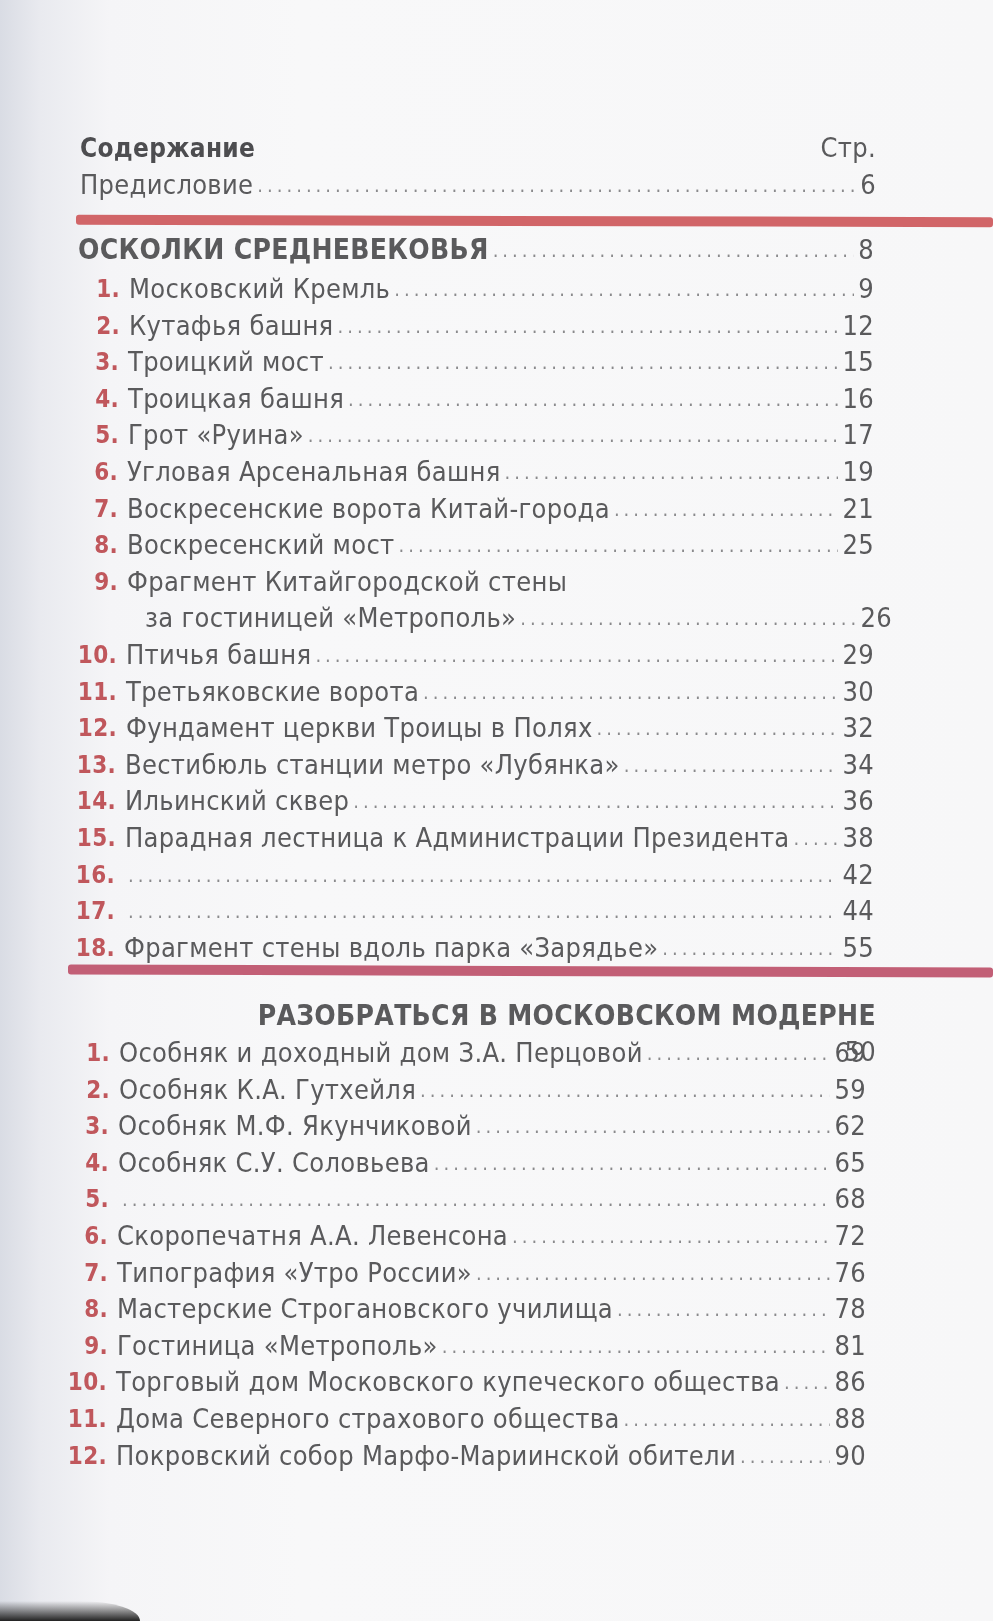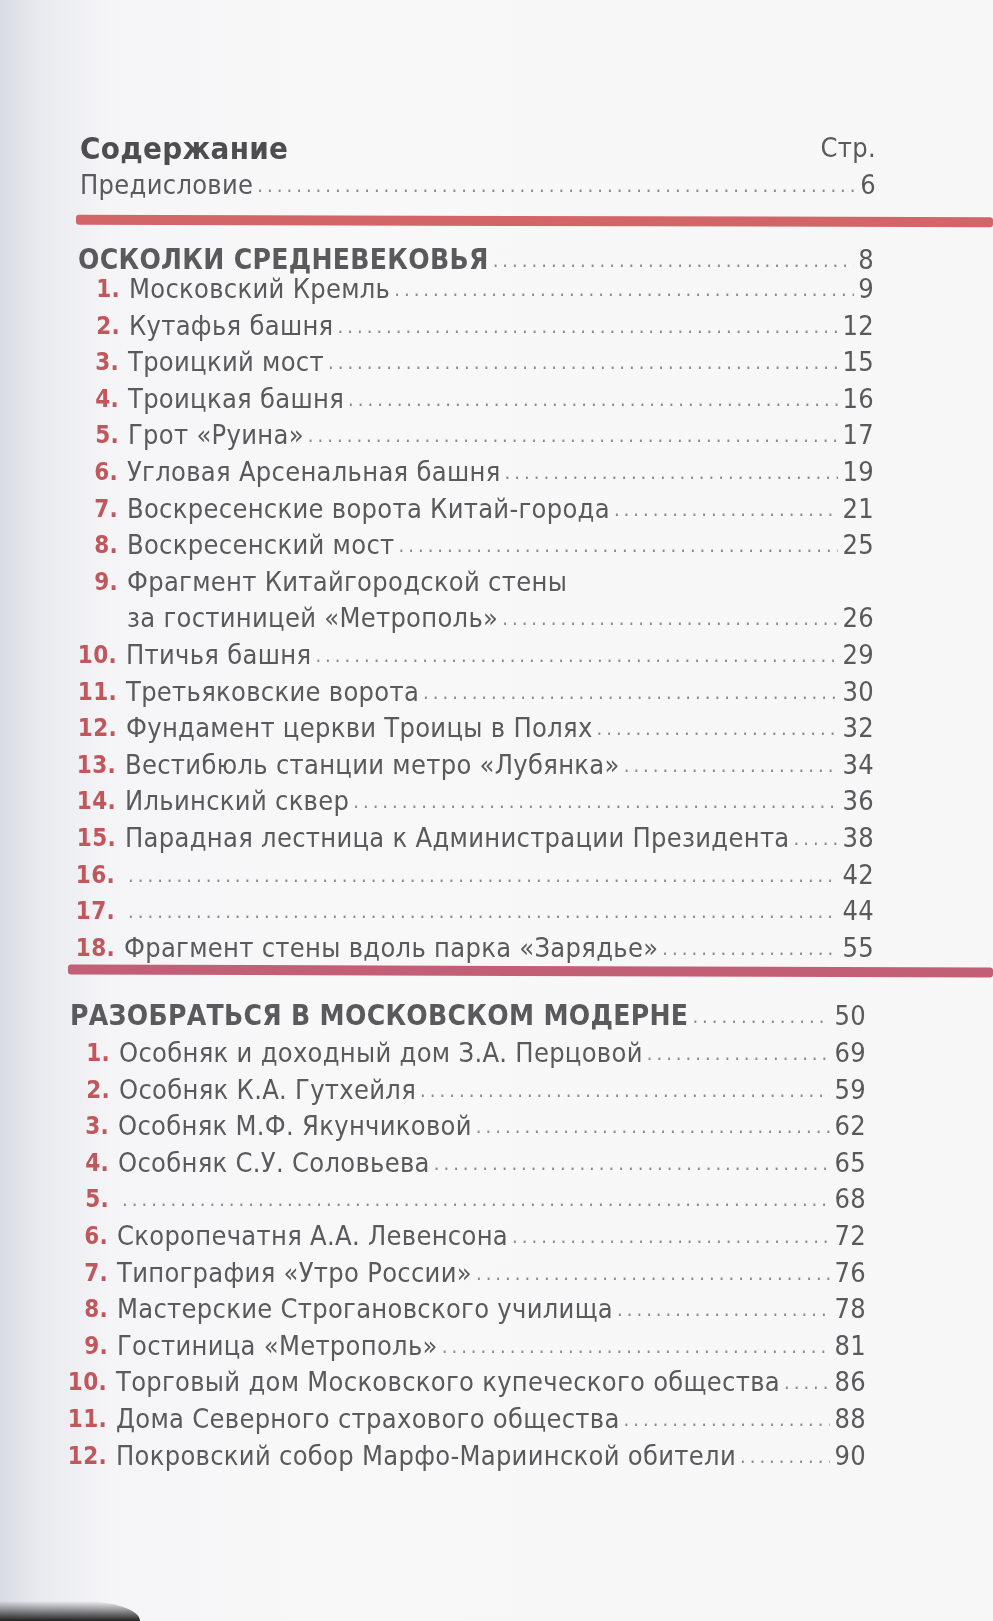--- a/index.html
+++ b/index.html
@@ -37,34 +37,34 @@
     position: absolute; height: 10px; background: #d16568; border-radius: 3px;
   }
   .rule.second { background: #c25f76; }
 </style>
 </head>
 <body>
 
 <div class="toc">
 
   <div class="row heading-row" style="top:130px; left:80px; width:796px;">
-    <span class="title" style="font-size:31px;">Содержание</span>
+    <span class="title" style="font-size:26px;">Содержание</span>
     <span style="flex:1"></span>
     <span class="page">Стр.</span>
   </div>
 
   <div class="row" style="top:167px; left:80px; width:796px;">
     <span class="title">Предисловие</span>
     <span class="leader">................................................................................................</span>
     <span class="page">6</span>
   </div>
 
   <div class="rule" style="top:216px; left:76px; width:917px; transform:rotate(0.15deg);"></div>
 
-  <div class="row section-row" style="top:242px; left:78px; width:796px;">
+  <div class="row section-row" style="top:232px; left:78px; width:796px;">
     <span class="title">ОСКОЛКИ СРЕДНЕВЕКОВЬЯ</span>
     <span class="leader">................................................................................................</span>
     <span class="page">8</span>
   </div>
 
   <div id="s0-entries">
       <div class="row" style="top: 271px; left: 76px; width: 798px;">
         <span class="num" style="width:44px">1.</span>
         <span class="title">Московский Кремль</span>
         <span class="leader">................................................................................................</span>
@@ -109,21 +109,21 @@
       <div class="row" style="top: 527.2px; left: 74px; width: 800px;">
         <span class="num" style="width:44px">8.</span>
         <span class="title">Воскресенский мост</span>
         <span class="leader">................................................................................................</span>
         <span class="page">25</span>
       </div>
       <div class="row" style="top: 563.8px; left: 74px; width: 800px;">
         <span class="num" style="width:44px">9.</span>
         <span class="title">Фрагмент Китайгородской стены</span>
       </div>
-      <div class="row" style="top: 600.4px; left: 74px; width: 800px;">
+      <div class="row" style="top: 600.4px; left: 92px; width: 800px;">
         <span class="num" style="width:44px"></span>
         <span class="title">за гостиницей «Метрополь»</span>
         <span class="leader">................................................................................................</span>
         <span class="page">26</span>
       </div>
       <div class="row" style="top: 637px; left: 73px; width: 801px;">
         <span class="num" style="width:44px">10.</span>
         <span class="title">Птичья башня</span>
         <span class="leader">................................................................................................</span>
         <span class="page">29</span>
@@ -171,21 +171,21 @@
       <div class="row" style="top: 929.8px; left: 71px; width: 803px;">
         <span class="num" style="width:44px">18.</span>
         <span class="title">Фрагмент стены вдоль парка «Зарядье»</span>
         <span class="leader">................................................................................................</span>
         <span class="page">55</span>
       </div>
     </div>
 
   <div class="rule second" style="top:966px; left:68px; width:925px; transform:rotate(0.2deg);"></div>
 
-  <div class="row section-row" style="top:998px; left:70px; width:796px;">
+  <div class="row section-row" style="top:998px; left:80px; width:796px;flex-direction:column;">
     <span class="title">РАЗОБРАТЬСЯ В МОСКОВСКОМ МОДЕРНЕ</span>
     <span class="leader">................................................................................................</span>
     <span class="page">50</span>
   </div>
 
   <div id="s1-entries">
       <div class="row" style="top: 1035px; left: 66px; width: 800px;">
         <span class="num" style="width:44px">1.</span>
         <span class="title">Особняк и доходный дом З.А. Перцовой</span>
         <span class="leader">................................................................................................</span>

